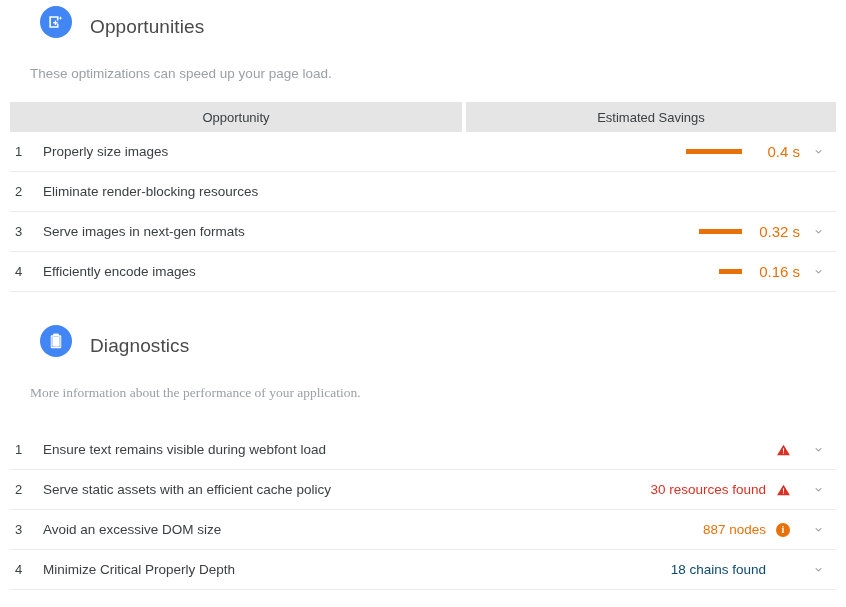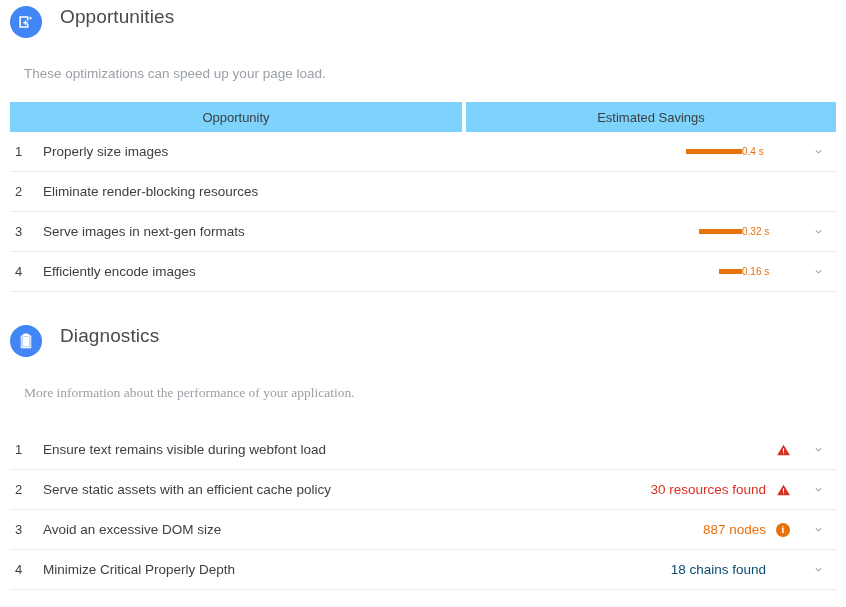--- a/index.html
+++ b/index.html
@@ -17,22 +17,23 @@
   .page {
     position: relative;
     width: 846px;
     height: 607px;
     box-sizing: border-box;
   }
 
   
   .section-head {
     display: flex;
-    align-items: flex-start;
+    align-items: flex-end;
     padding-left: 10px;
+    margin-left: 30px;
   }
   .section-icon {
     width: 32px;
     height: 32px;
     border-radius: 50%;
     background: #4285f4;
     display: flex;
     align-items: center;
     justify-content: center;
     flex: 0 0 auto;
@@ -41,34 +42,34 @@
   .section-title {
     font-size: 19px;
     font-weight: 400;
     color: #4a4a4a;
     margin-left: 18px;
     letter-spacing: .1px;
   }
   .section-desc {
     font-size: 13.5px;
     color: #9aa0a6;
-    padding-left: 24px;
+    padding-left: 30px;
   }
 
   
   .table {
     margin: 0 10px;
   }
   .thead {
     display: flex;
     height: 30px;
     gap: 4px;
   }
   .th {
-    background: #7dd3fc;
+    background: #e5e5e5;
     color: #3c4043;
     font-size: 13px;
     display: flex;
     align-items: center;
     justify-content: center;
   }
   .th-opportunity { flex: 0 0 452px; }
   .th-savings { flex: 1 1 auto; }
 
   .row {
@@ -105,22 +106,23 @@
     justify-content: flex-end;
     align-items: center;
   }
   .bar {
     height: 5px;
     background: #e8710a;
     border-radius: 0;
   }
   .savings-val {
     width: 58px;
+    text-align: right;
     color: #e8710a;
-    font-size: 10px;
+    font-size: 15px;
   }
   .chevron-cell {
     width: 36px;
     display: flex;
     justify-content: center;
     align-items: center;
   }
   .chev {
     display: block;
   }

